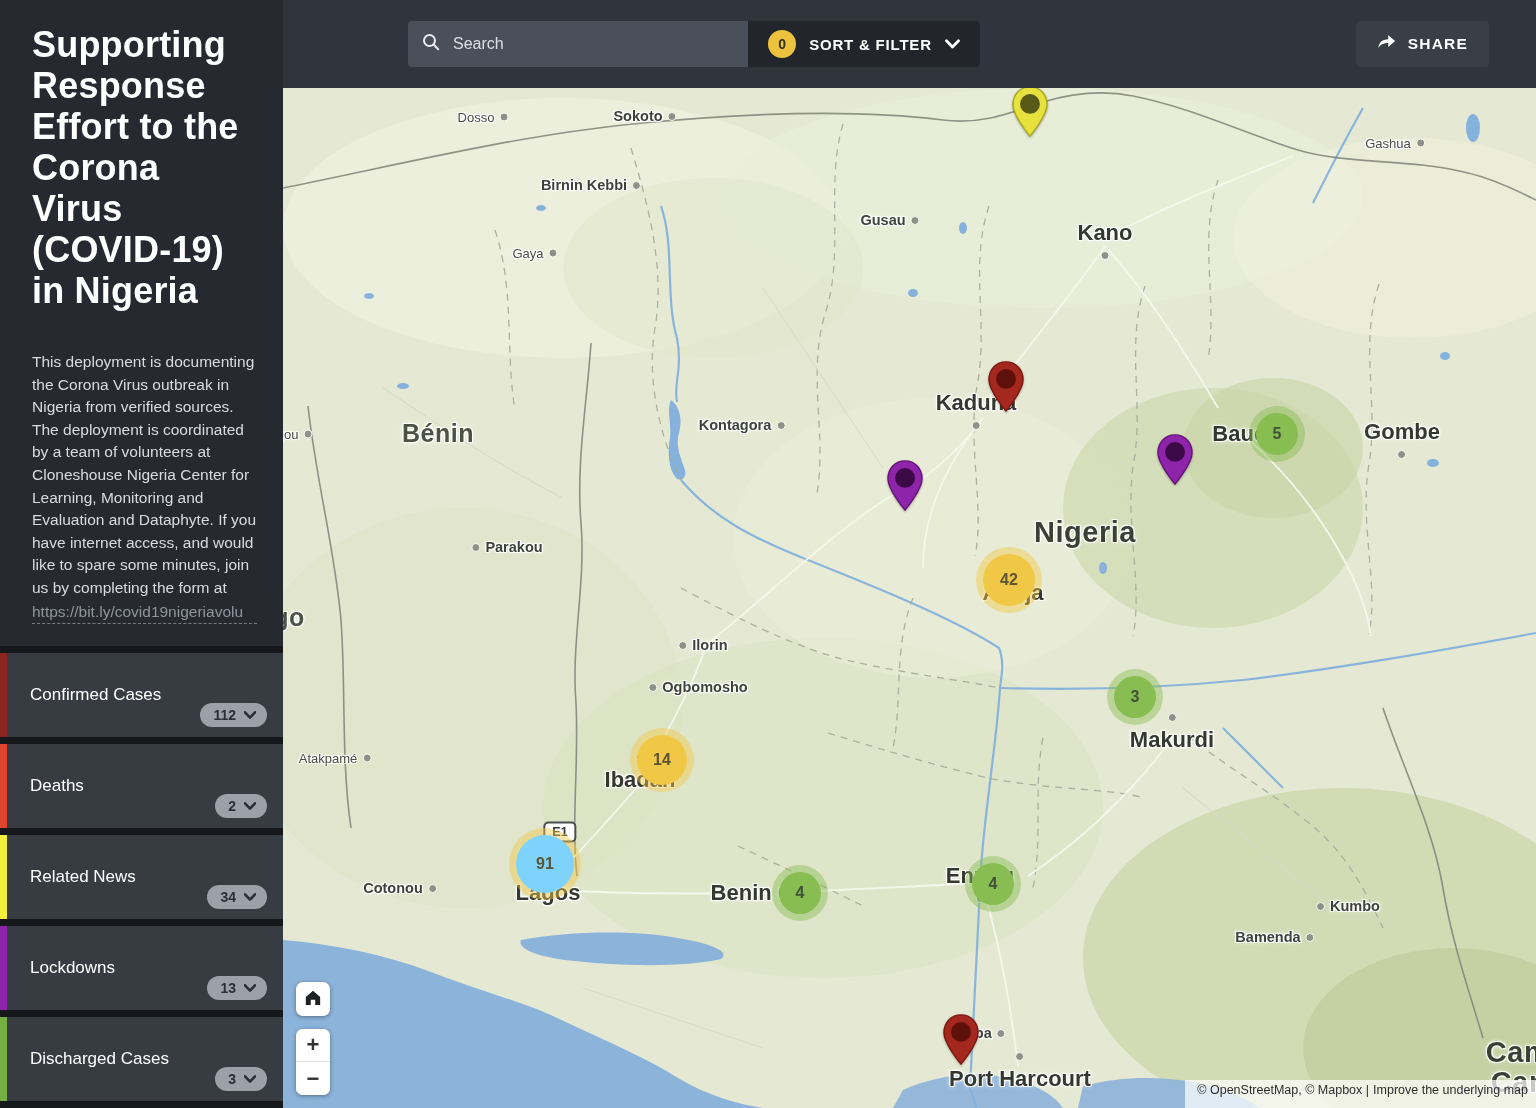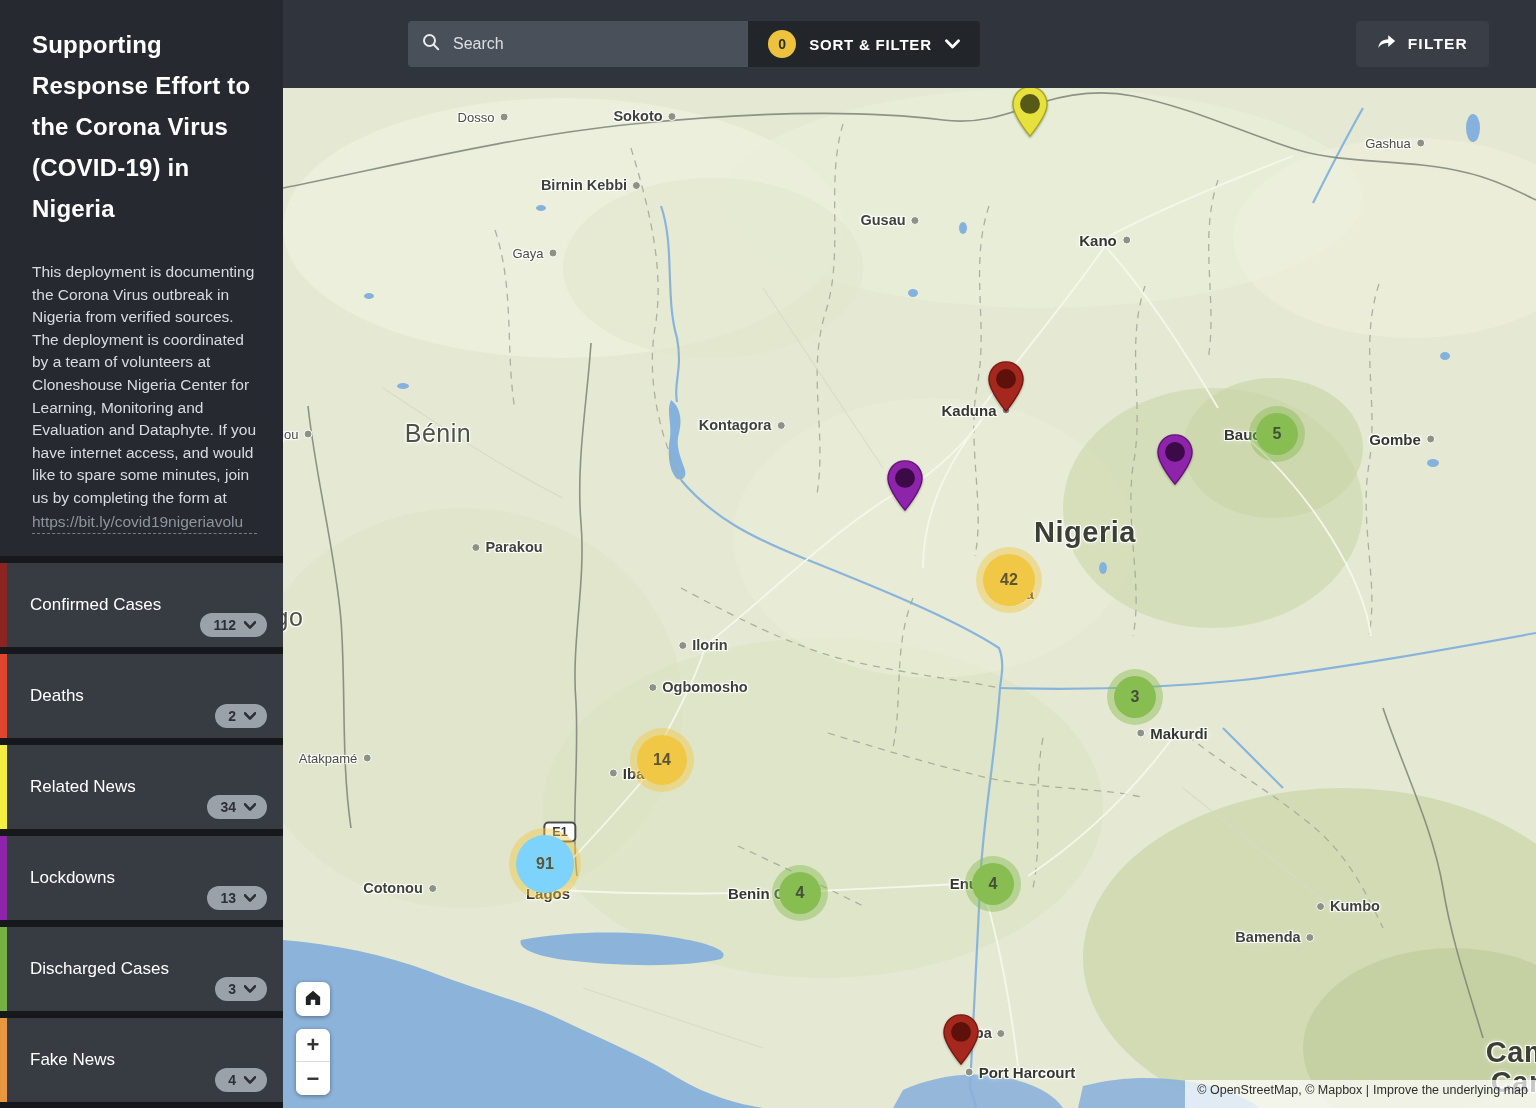--- a/index.html
+++ b/index.html
@@ -4,21 +4,21 @@
 <style>
   html,body{margin:0;padding:0;}
   body{
     width:1536px;height:1108px;position:relative;overflow:hidden;
     background:#16181c;font-family:"Liberation Sans",sans-serif;
     -webkit-font-smoothing:antialiased;
   }
   
   .sidebar{position:absolute;left:0;top:0;width:283px;height:1108px;background:#26292f;z-index:30;overflow:hidden;}
   .intro{padding:24px 26px 22px 32px;background:#26292f;}
-  .intro h1{margin:0 0 32px 0;color:#ffffff;font-size:24px;line-height:41px;font-weight:700;letter-spacing:.2px;}
+  .intro h1{margin:0 0 40px 0;color:#ffffff;font-size:36px;line-height:41px;font-weight:700;letter-spacing:.2px;}
   .intro .desc{color:#d8dce1;font-size:15.5px;line-height:22.6px;font-weight:400;margin-top:12px;}
   .intro .link{display:block;margin-top:1px;color:#8f959d;font-size:15.5px;line-height:22px;text-decoration:none;
     border-bottom:1px dashed #767c85;white-space:nowrap;overflow:hidden;width:100%;}
   .cat-area{background:#16181c;padding-top:7px;}
   .cat{position:relative;background:#373c43;margin-bottom:7px;min-height:55px;box-sizing:border-box;
     display:flex;align-items:center;justify-content:space-between;padding:10px 16px 10px 30px;cursor:pointer;}
   .cat .bar{position:absolute;left:0;top:0;bottom:0;width:7px;}
   .cat-label{color:#ffffff;font-size:17px;line-height:23px;max-width:155px;}
   .badge{background:#9aa1a9;border-radius:16px;padding:4px 11px 4px 13px;display:flex;align-items:center;gap:8px;
     color:#2c3036;font-size:14px;font-weight:700;flex:none;margin-top:40px;}
@@ -41,22 +41,22 @@
     display:flex;align-items:center;gap:12px;color:#fff;font-weight:700;font-size:15.5px;letter-spacing:1.2px;cursor:pointer;
     font-family:"Liberation Sans",sans-serif;}
   
   .map{position:absolute;left:283px;top:88px;width:1253px;height:1020px;background:#e5e9d3;overflow:hidden;z-index:10;}
   .map svg.canvas{position:absolute;left:0;top:0;}
   .label-layer{position:absolute;left:0;top:0;width:100%;height:100%;}
   .map-label{position:absolute;transform:translate(-50%,-50%);white-space:nowrap;display:flex;align-items:center;gap:5px;z-index:4;
     text-shadow:-1px -1px 0 rgba(255,255,255,.85),1px -1px 0 rgba(255,255,255,.85),-1px 1px 0 rgba(255,255,255,.85),1px 1px 0 rgba(255,255,255,.85),0 0 5px rgba(255,255,255,.9);}
   .map-label.s{font-size:13px;color:#4a4d46;}
   .map-label.m{font-size:14.5px;font-weight:600;color:#3f423b;}
-  .map-label.l{font-size:15px;font-weight:700;color:#35382f;}
-  .map-label.cm{font-size:25px;font-weight:400;color:#4e5244;letter-spacing:.5px;}
+  .map-label.l{font-size:22px;font-weight:700;color:#35382f;flex-direction:column;}
+  .map-label.cm{font-size:25px;font-weight:700;color:#4e5244;letter-spacing:.5px;}
   .map-label.cl{font-size:29px;font-weight:700;color:#3c3f33;letter-spacing:.5px;}
   .map-label.shield{background:#ffffff;border:2px solid #4c4c4c;border-radius:5px;padding:0 7px;font-size:12.5px;font-weight:700;
     color:#333;text-shadow:none;line-height:17px;}
   .ldot{width:7px;height:7px;border-radius:50%;background:#8d9187;border:1.5px solid #fdfdf8;box-sizing:content-box;flex:none;}
   .cluster{position:absolute;transform:translate(-50%,-50%);border-radius:50%;display:flex;align-items:center;justify-content:center;
     font-weight:600;font-size:16px;z-index:5;cursor:pointer;}
   .pin{position:absolute;z-index:6;cursor:pointer;}
   .pin svg{display:block;filter:drop-shadow(0 1px 1px rgba(0,0,0,.3));}
   
   .home-btn{position:absolute;left:13px;top:894px;width:34px;height:34px;background:#fff;border:none;border-radius:7px;
@@ -170,21 +170,21 @@
           </svg>
       </span>
     </div>
   </div>
   <button class="share-btn">
     <span>
       <svg width="19" height="17" viewBox="0 0 22 19">
           <path d="M13,1 L21,7.8 L13,14.6 L13,10.2 C7.5,10.2 4,11.8 1.5,16 C2,9.2 6.5,5.8 13,5.6 Z" fill="#ffffff"></path>
         </svg>
     </span>
-    <span>FILTER</span>
+    <span>SHARE</span>
   </button>
 </div>
 
 <div class="map">
   <svg class="canvas" width="1253" height="1020" viewBox="0 0 1253 1020">
     <rect width="1253" height="1020" fill="#e5e9d3"></rect>
     <ellipse cx="280" cy="140" rx="280" ry="130" fill="#eef0de" opacity=".8"></ellipse>
     <ellipse cx="760" cy="110" rx="320" ry="110" fill="#eaeeda" opacity=".7"></ellipse>
     <ellipse cx="1130" cy="150" rx="180" ry="100" fill="#eef0dd" opacity=".6"></ellipse>
     <ellipse cx="430" cy="180" rx="150" ry="90" fill="#dfe5ca" opacity=".5"></ellipse>

